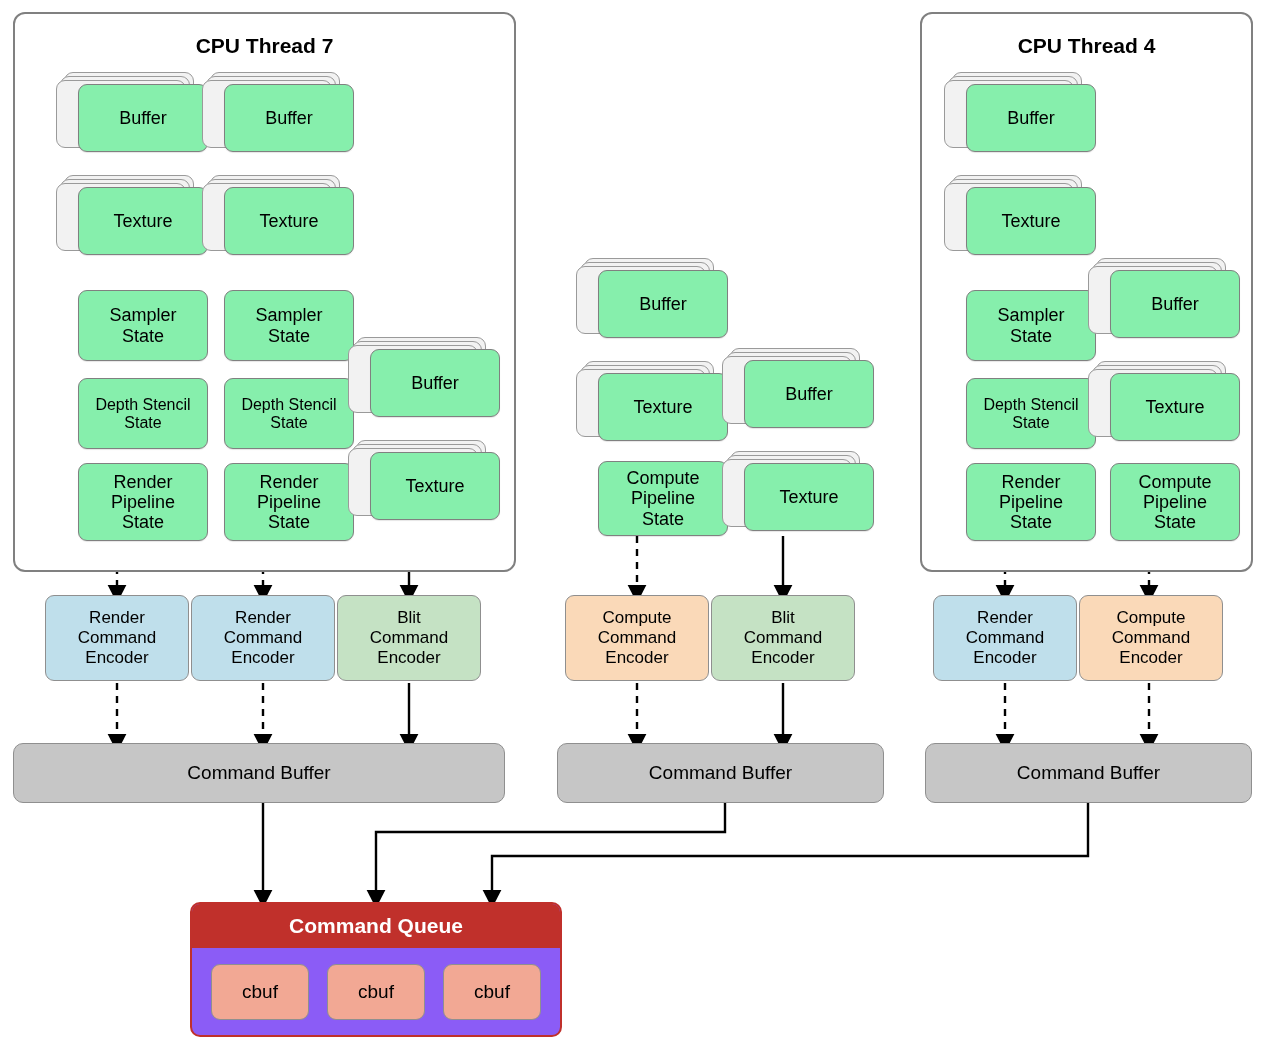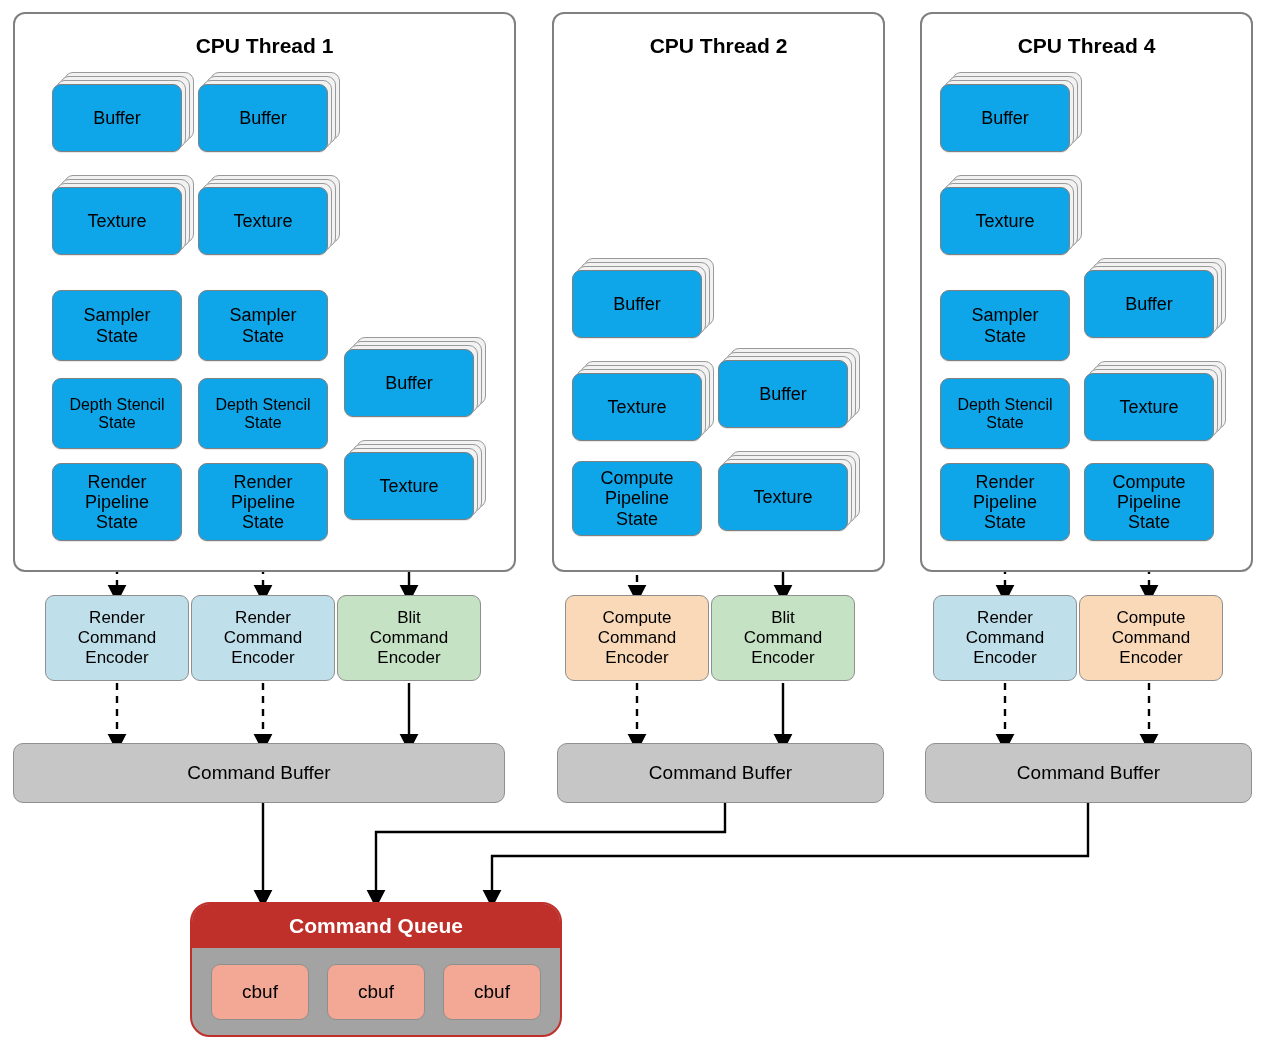--- a/index.html
+++ b/index.html
@@ -8,37 +8,37 @@
 
   
   .thread-box{position:absolute;border:2px solid #808080;border-radius:12px;background:#fff;box-sizing:border-box;}
   .thread-title{position:absolute;left:0;right:0;text-align:center;font-weight:bold;font-size:21px;color:#000;}
 
   
   .card-stack{position:absolute;}
   .card{position:absolute;box-sizing:border-box;background:#e6e6e6;border:1.6px solid #8c8c8c;border-radius:9px;
         display:flex;align-items:center;justify-content:center;text-align:center;color:#000;line-height:1.12;}
   .card.ghost{background:#f2f2f2;border-color:#9a9a9a;}
-  .card.front{background:#0ea5e9;border-color:#808080;box-shadow:0 1px 1px rgba(0,0,0,.10);}
+  .card.front{background:#86efac;border-color:#808080;box-shadow:0 1px 1px rgba(0,0,0,.10);margin-left:26px;}
   .card .lbl{display:block;padding:0 3px;}
 
   
   .encoder{position:absolute;box-sizing:border-box;border:1.6px solid #8f8f8f;border-radius:9px;
            display:flex;align-items:center;justify-content:center;text-align:center;
            font-size:17px;line-height:1.18;color:#000;}
   .enc-render{background:#bfdfeb;}
   .enc-blit{background:#c5e2c4;text-align:center;}
   .enc-compute{background:#fad9b8;}
 
   
   .cmdbuf{position:absolute;box-sizing:border-box;background:#c6c6c6;border:1.6px solid #8f8f8f;border-radius:10px;
           display:flex;align-items:center;justify-content:center;font-size:19px;color:#000;}
 
   
-  .queue{position:absolute;box-sizing:border-box;border:2.5px solid #c0302b;border-radius:20px;background:#a3a3a3;overflow:hidden;}
+  .queue{position:absolute;box-sizing:border-box;border:2.5px solid #c0302b;border-radius:10px;background:#8b5cf6;overflow:hidden;}
   .queue-header{height:44px;background:#c0302b;color:#fff;font-weight:bold;font-size:21px;
                 display:flex;align-items:center;justify-content:center;}
   .queue-body{position:absolute;left:0;right:0;top:44px;bottom:0;display:flex;align-items:center;justify-content:center;gap:18px;}
   .cbuf{width:96px;height:54px;background:#f2a894;border:1.6px solid #8f8f8f;border-radius:9px;
         display:flex;align-items:center;justify-content:center;font-size:19px;color:#000;}
 
   
   .conn{position:absolute;top:0;left:0;width:1265px;height:1057px;pointer-events:none;}
 </style>
 </head>
@@ -70,21 +70,21 @@
     <path d="M1149,541 L1149,588" stroke="#000" stroke-width="2.4" fill="none" stroke-dasharray="7 6" marker-end="url(#ah)"></path>
     <path d="M1005,683 L1005,737" stroke="#000" stroke-width="2.4" fill="none" stroke-dasharray="7 6" marker-end="url(#ah)"></path>
     <path d="M1149,683 L1149,737" stroke="#000" stroke-width="2.4" fill="none" stroke-dasharray="7 6" marker-end="url(#ah)"></path>
 
     <path d="M263,803 L263,893" stroke="#000" stroke-width="2.4" fill="none" marker-end="url(#ah)"></path>
     <path d="M725,803 L725,832 L376,832 L376,893" stroke="#000" stroke-width="2.4" fill="none" stroke-linejoin="miter" marker-end="url(#ah)"></path>
     <path d="M1088,803 L1088,856 L492,856 L492,893" stroke="#000" stroke-width="2.4" fill="none" stroke-linejoin="miter" marker-end="url(#ah)"></path>
   </svg>
 
   <div class="thread-box" style="left:13px;top:12px;width:503px;height:560px;">
-    <div class="thread-title" style="top:20px;">CPU Thread 1</div>
+    <div class="thread-title" style="top:20px;">CPU Thread 7</div>
   </div>
 
   <div class="card-stack" style="left:52px;top:72px;width:142px;height:80px;">
     <div class="card ghost" style="left:12px;top:0;width:130px;height:68px;"></div>
     <div class="card ghost" style="left:8px;top:4px;width:130px;height:68px;"></div>
     <div class="card ghost" style="left:4px;top:8px;width:130px;height:68px;"></div>
     <div class="card front" style="left:0;top:12px;width:130px;height:68px;font-size:18px;">
       <span class="lbl">Buffer</span>
       </div>
   </div>
@@ -142,23 +142,20 @@
   </div>
   <div class="card-stack" style="left:344px;top:440px;width:142px;height:80px;">
     <div class="card ghost" style="left:12px;top:0;width:130px;height:68px;"></div>
     <div class="card ghost" style="left:8px;top:4px;width:130px;height:68px;"></div>
     <div class="card ghost" style="left:4px;top:8px;width:130px;height:68px;"></div>
     <div class="card front" style="left:0;top:12px;width:130px;height:68px;font-size:18px;">
       <span class="lbl">Texture</span>
       </div>
   </div>
 
-  <div class="thread-box" style="left:552px;top:12px;width:333px;height:560px;">
-    <div class="thread-title" style="top:20px;">CPU Thread 2</div>
-  </div>
 
   <div class="card-stack" style="left:572px;top:258px;width:142px;height:80px;">
     <div class="card ghost" style="left:12px;top:0;width:130px;height:68px;"></div>
     <div class="card ghost" style="left:8px;top:4px;width:130px;height:68px;"></div>
     <div class="card ghost" style="left:4px;top:8px;width:130px;height:68px;"></div>
     <div class="card front" style="left:0;top:12px;width:130px;height:68px;font-size:18px;">
       <span class="lbl">Buffer</span>
       </div>
   </div>
   <div class="card-stack" style="left:572px;top:361px;width:142px;height:80px;">

